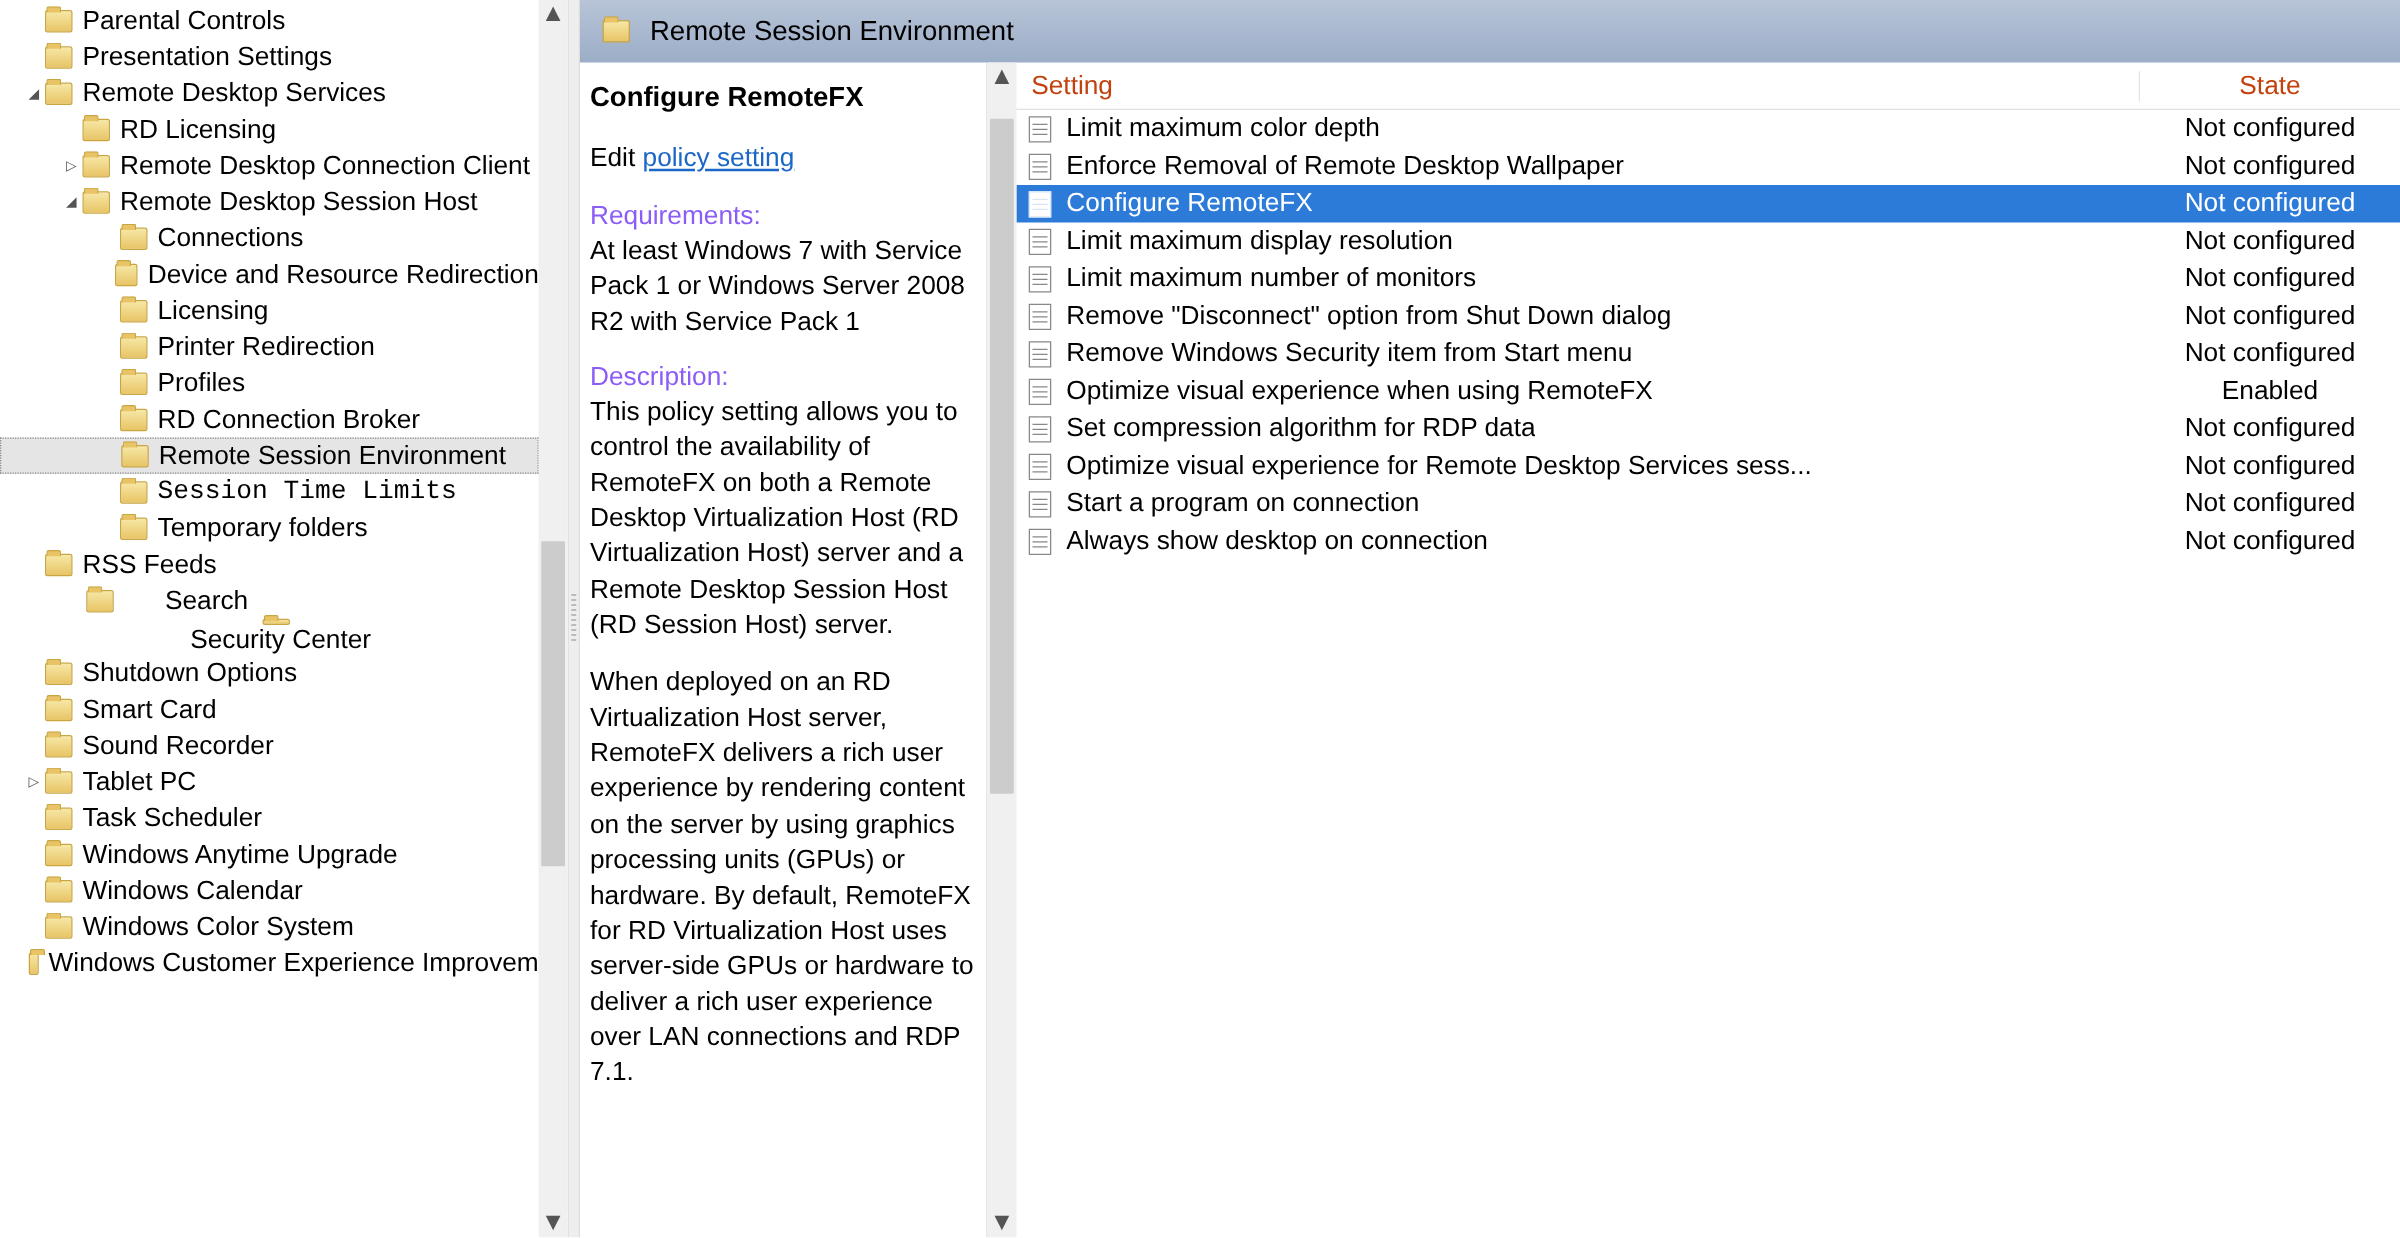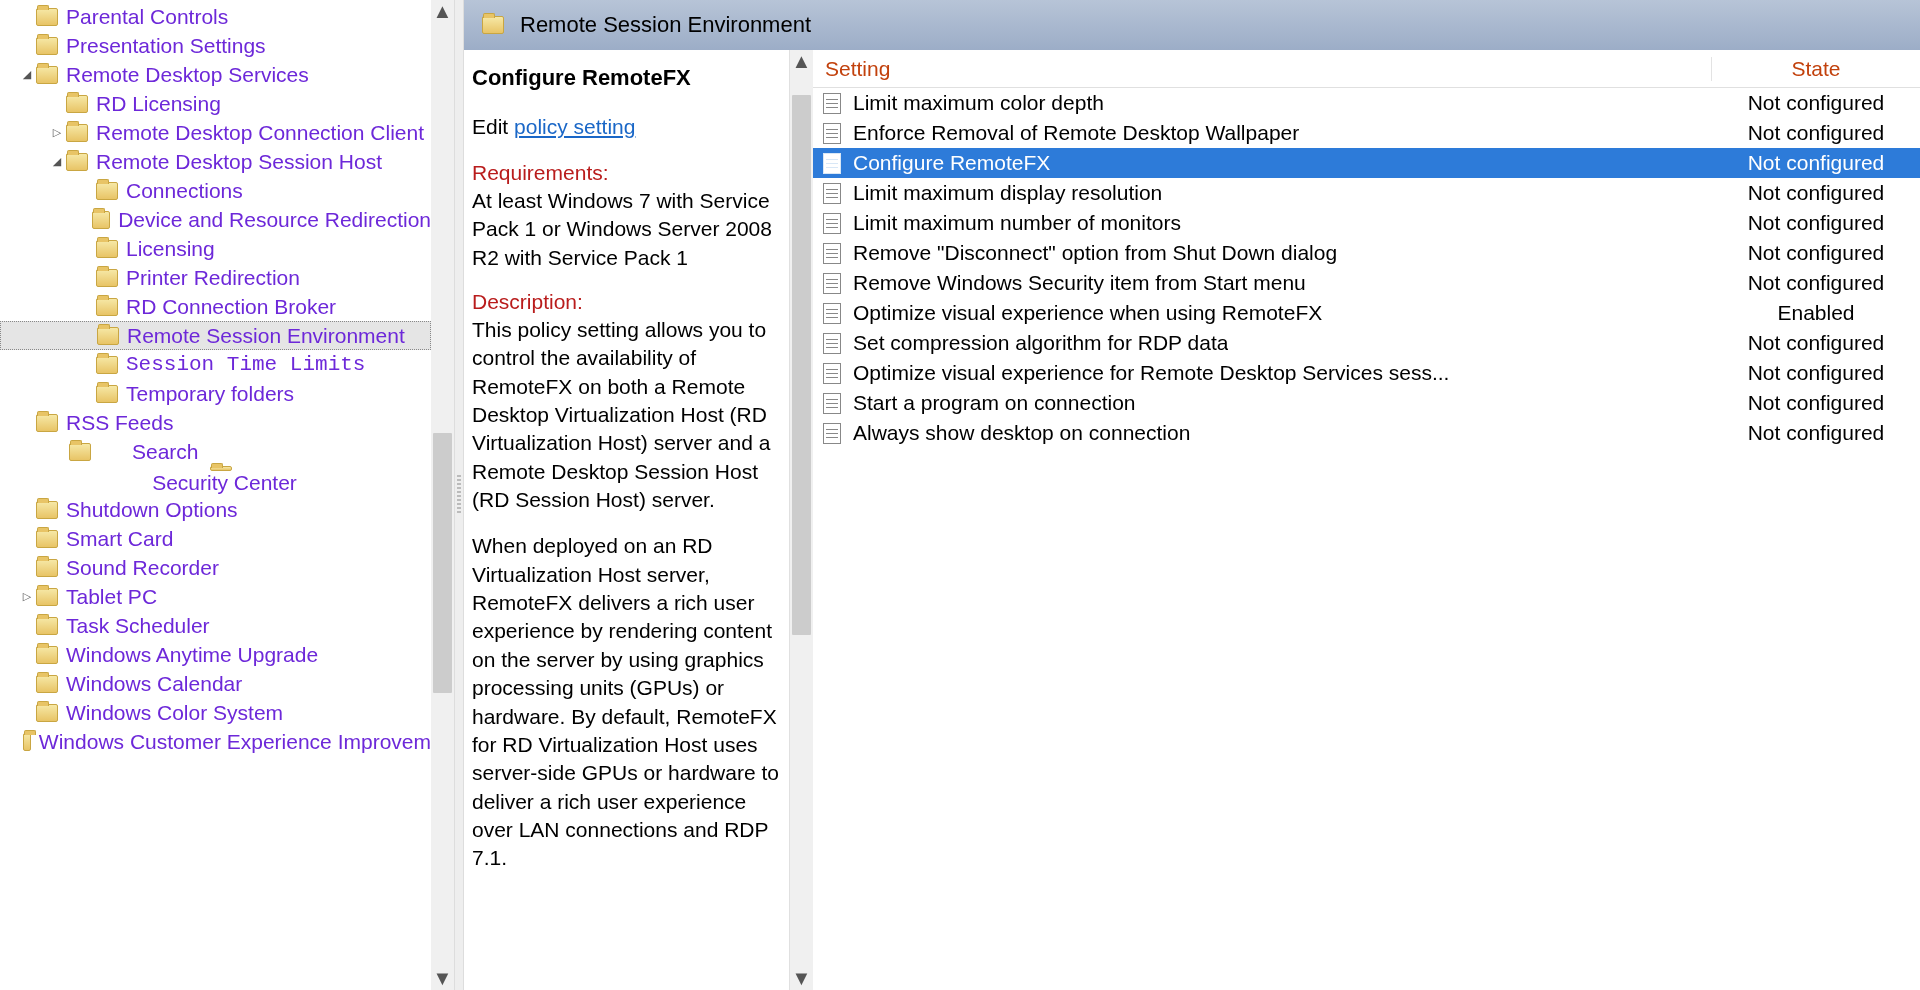--- a/index.html
+++ b/index.html
@@ -62,21 +62,21 @@
     .folder-icon::before {
       content: "";
       position: absolute;
       top: -4px; left: 0;
       width: 10px; height: 4px;
       background: #e8c466;
       border: 1px solid #c9a642;
       border-bottom: none;
       border-radius: 2px 2px 0 0;
     }
-    .tree-label { font-size: 21px; color:#6d28d9; }
+    .tree-label { font-size: 21px; color:#000000; }
 
     .splitter { width: 10px; background: #eee; border-left: 1px solid #ddd; border-right: 1px solid #ddd; display:flex; align-items:center; justify-content:center;}
     .splitter .grip { width:4px; height:40px; background:repeating-linear-gradient(#bbb,#bbb 2px,#eee 2px,#eee 4px);}
 
     .main-panel { flex: 1; display: flex; flex-direction: column; }
     .header-bar {
       height: 50px;
       background: linear-gradient(180deg, #b7c4d7 0%, #9cadc7 100%);
       display: flex; align-items: center;
       padding-left: 18px;
@@ -91,21 +91,21 @@
       width: 326px;
       flex-shrink: 0;
       padding: 15px 10px 10px 8px;
       overflow: hidden;
       border-right: 1px solid #e0e0e0;
     }
     .info-title { font-size: 22px; font-weight: 700; color:#000; margin-bottom: 24px; }
     .info-row { font-size: 21px; color:#000; margin-bottom: 22px; }
     .info-link { color: #1a67c7; text-decoration: underline; cursor: pointer; }
     .info-block { font-size: 21px; color:#000; line-height: 1.35; margin-bottom: 18px; }
-    .info-label { font-size: 21px; color:#b91c1c; margin-bottom: 2px; }
+    .info-label { font-size: 21px; color:#8b5cf6; margin-bottom: 2px; }
 
     .list-panel { flex: 1; display: flex; flex-direction: column; position:relative;}
     .list-scrollbar {
       position: absolute; left: 0; top: 0; bottom: 0;
       width: 23px;
       background: #f0f0f0;
       display:flex; flex-direction:column;
     }
     .list-scrollbar .scroll-thumb { top: 22px; height: 540px; background:#ccc;}
     .col-header {
@@ -199,20 +199,25 @@
         <span class="tree-label">Licensing</span>
       </div>
       <div class="tree-item" style="padding-left: 78px;">
         <span class="expander none"></span>
         <span class="folder-icon"></span>
         <span class="tree-label">Printer Redirection</span>
       </div>
       <div class="tree-item" style="padding-left: 78px;">
         <span class="expander none"></span>
         <span class="folder-icon"></span>
+        <span class="tree-label">Profiles</span>
+      </div>
+      <div class="tree-item" style="padding-left: 78px;">
+        <span class="expander none"></span>
+        <span class="folder-icon"></span>
         <span class="tree-label">RD Connection Broker</span>
       </div>
       <div class="tree-item selected" style="padding-left: 78px;">
         <span class="expander none"></span>
         <span class="folder-icon"></span>
         <span class="tree-label">Remote Session Environment</span>
       </div>
       <div class="tree-item" style="padding-left: 78px; font-family: Liberation Mono, monospace;">
         <span class="expander none"></span>
         <span class="folder-icon"></span>

